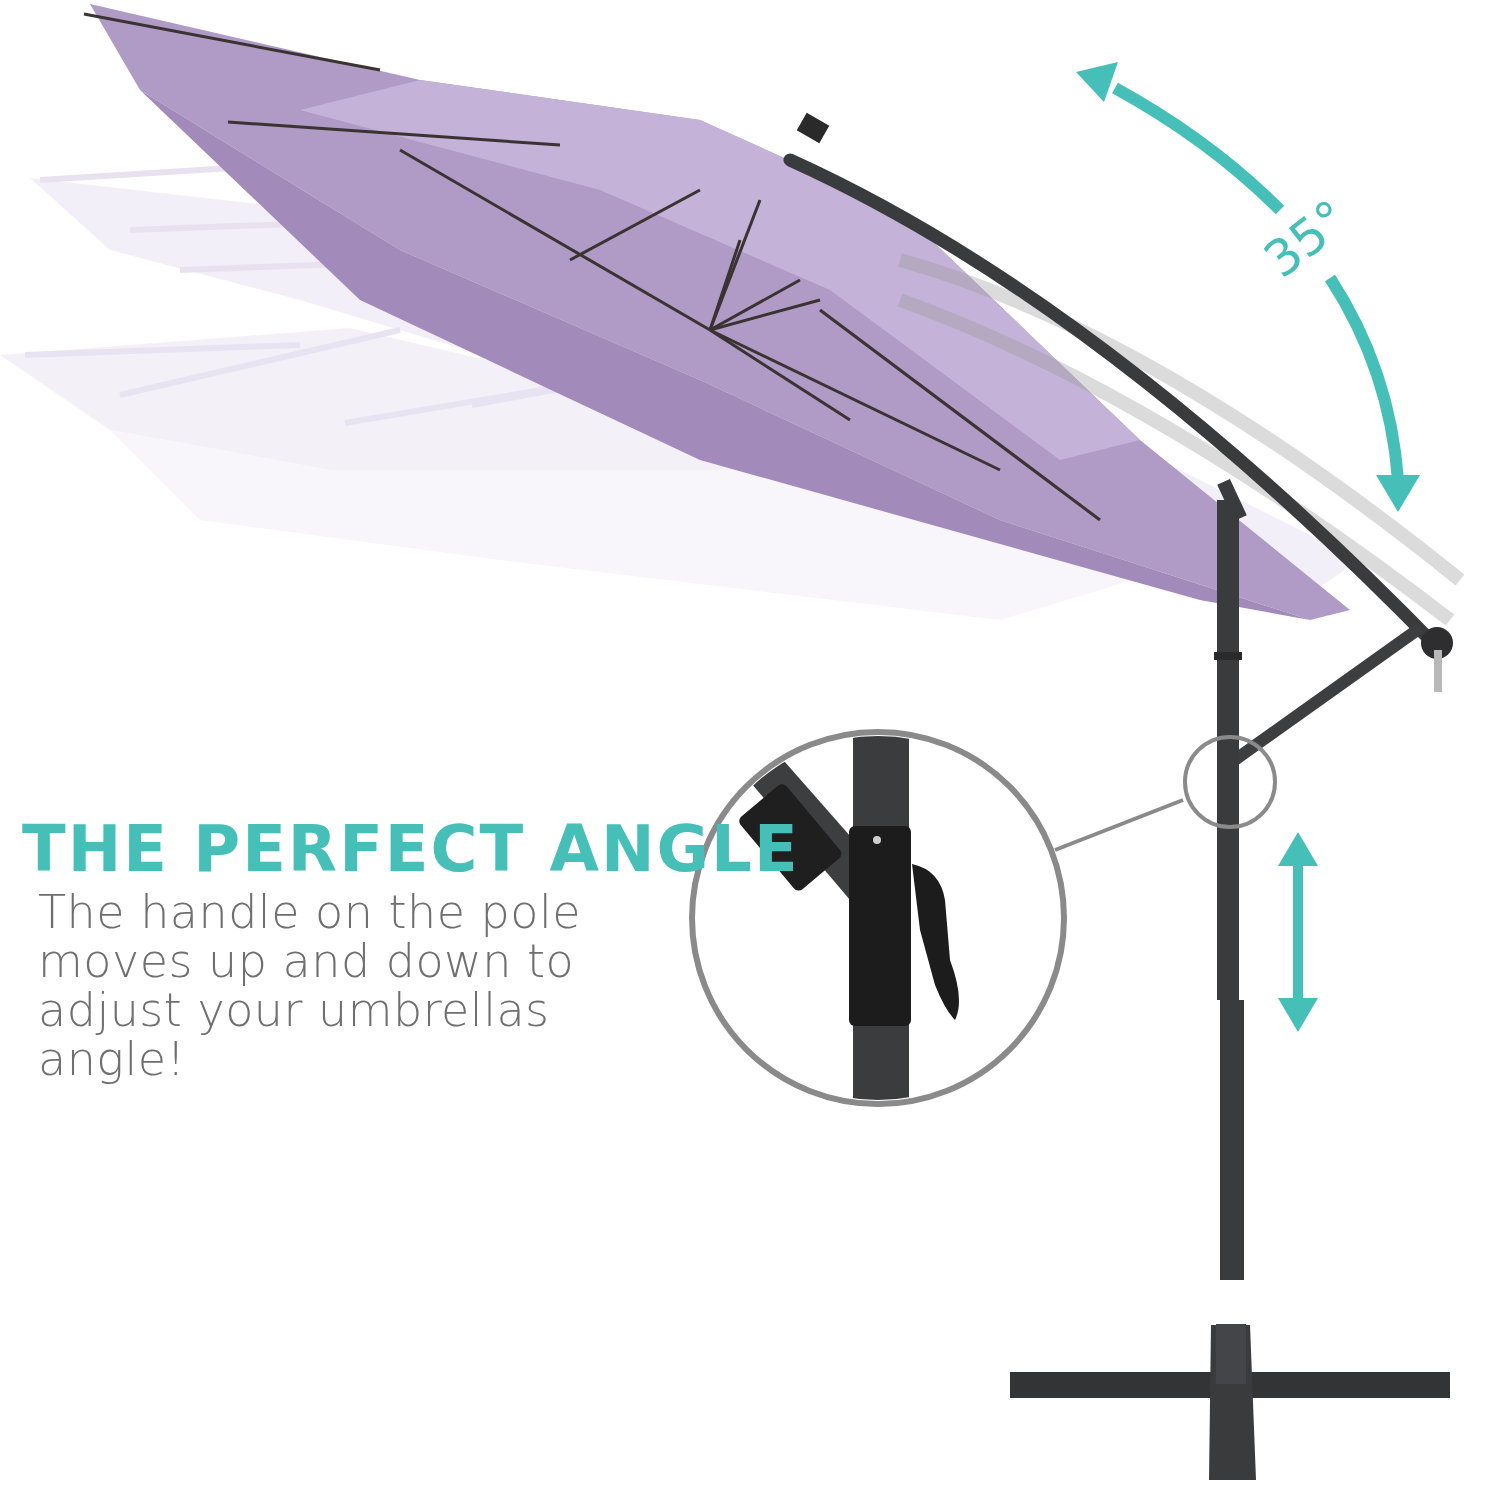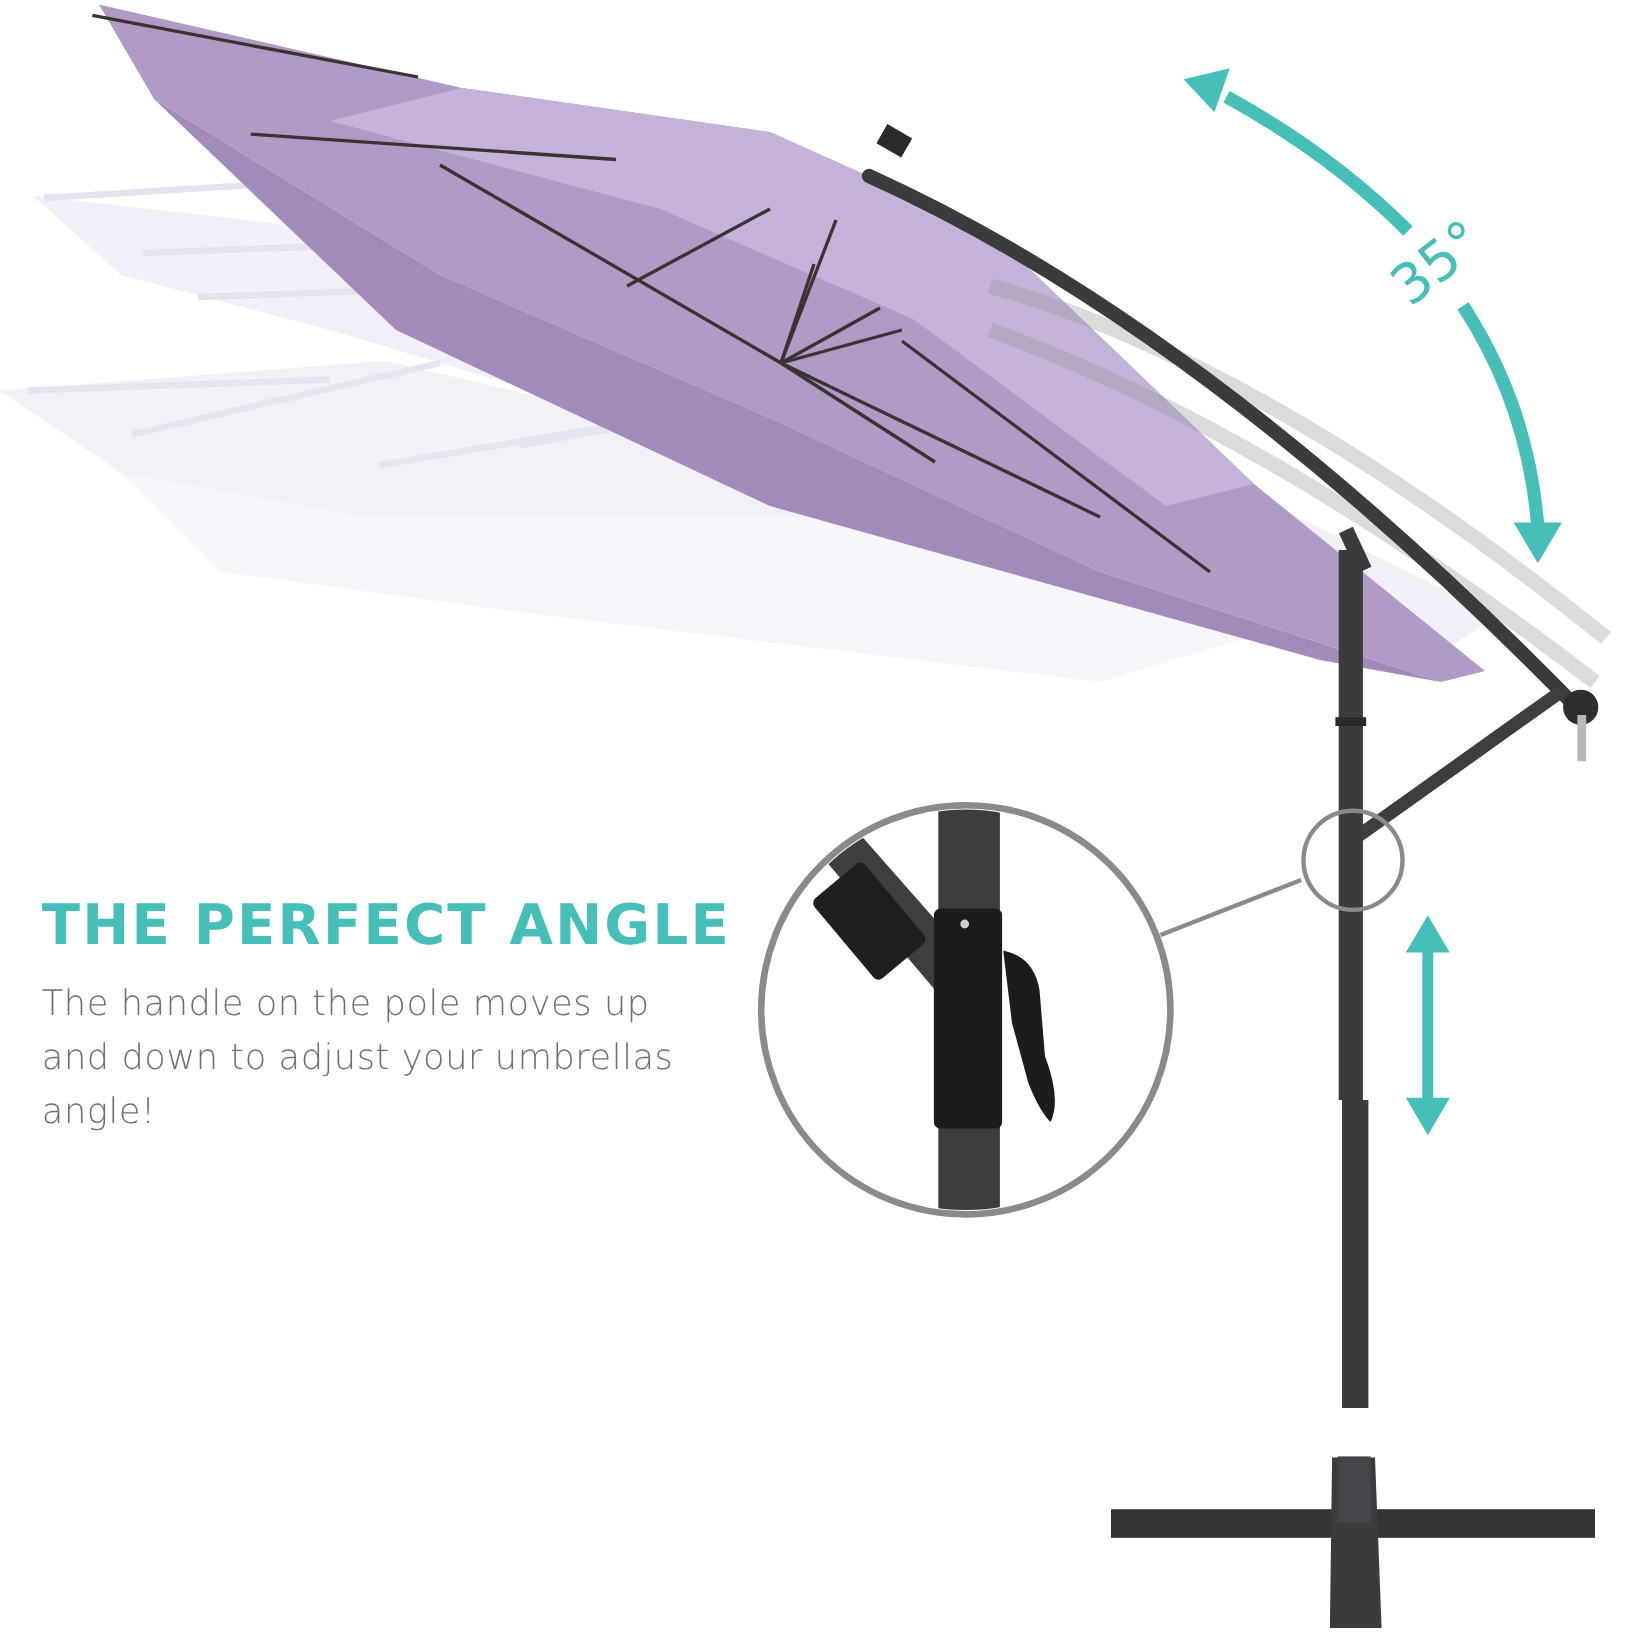--- a/index.html
+++ b/index.html
@@ -1,26 +1,26 @@
 <!DOCTYPE html>
 <html><head>
 <meta charset="utf-8">
 <style>
   html, body { margin:0; padding:0; background:#ffffff; }
   body { width:1500px; height:1487px; position:relative; overflow:hidden; font-family:"Liberation Sans", sans-serif; }
   .art { position:absolute; left:0; top:0; width:1500px; height:1487px; }
   .headline {
-    position:absolute; left:38px; top:812px; margin:0;
+    position:absolute; left:22px; top:812px; margin:0;
     font-family:"DejaVu Sans", sans-serif; font-weight:bold;
-    font-size:51px; letter-spacing:2px; color:#45bfb7; white-space:nowrap;
+    font-size:64px; letter-spacing:2px; color:#45bfb7; white-space:nowrap;
   }
   .body-text {
     position:absolute; left:38px; top:888px; margin:0; width:620px;
     font-family:"DejaVu Sans", sans-serif; font-weight:200;
-    font-size:32px; line-height:49px; color:#6f6f6f; letter-spacing:0.5px;
+    font-size:46px; line-height:49px; color:#6f6f6f; letter-spacing:0.5px;
   }
   .angle-label {
     position:absolute; left:1262px; top:210px;
     font-family:"DejaVu Sans", sans-serif; font-size:50px; color:#45bfb7;
     transform:rotate(-38deg); transform-origin:center; white-space:nowrap;
   }
 </style>
 </head>
 <body>
 

